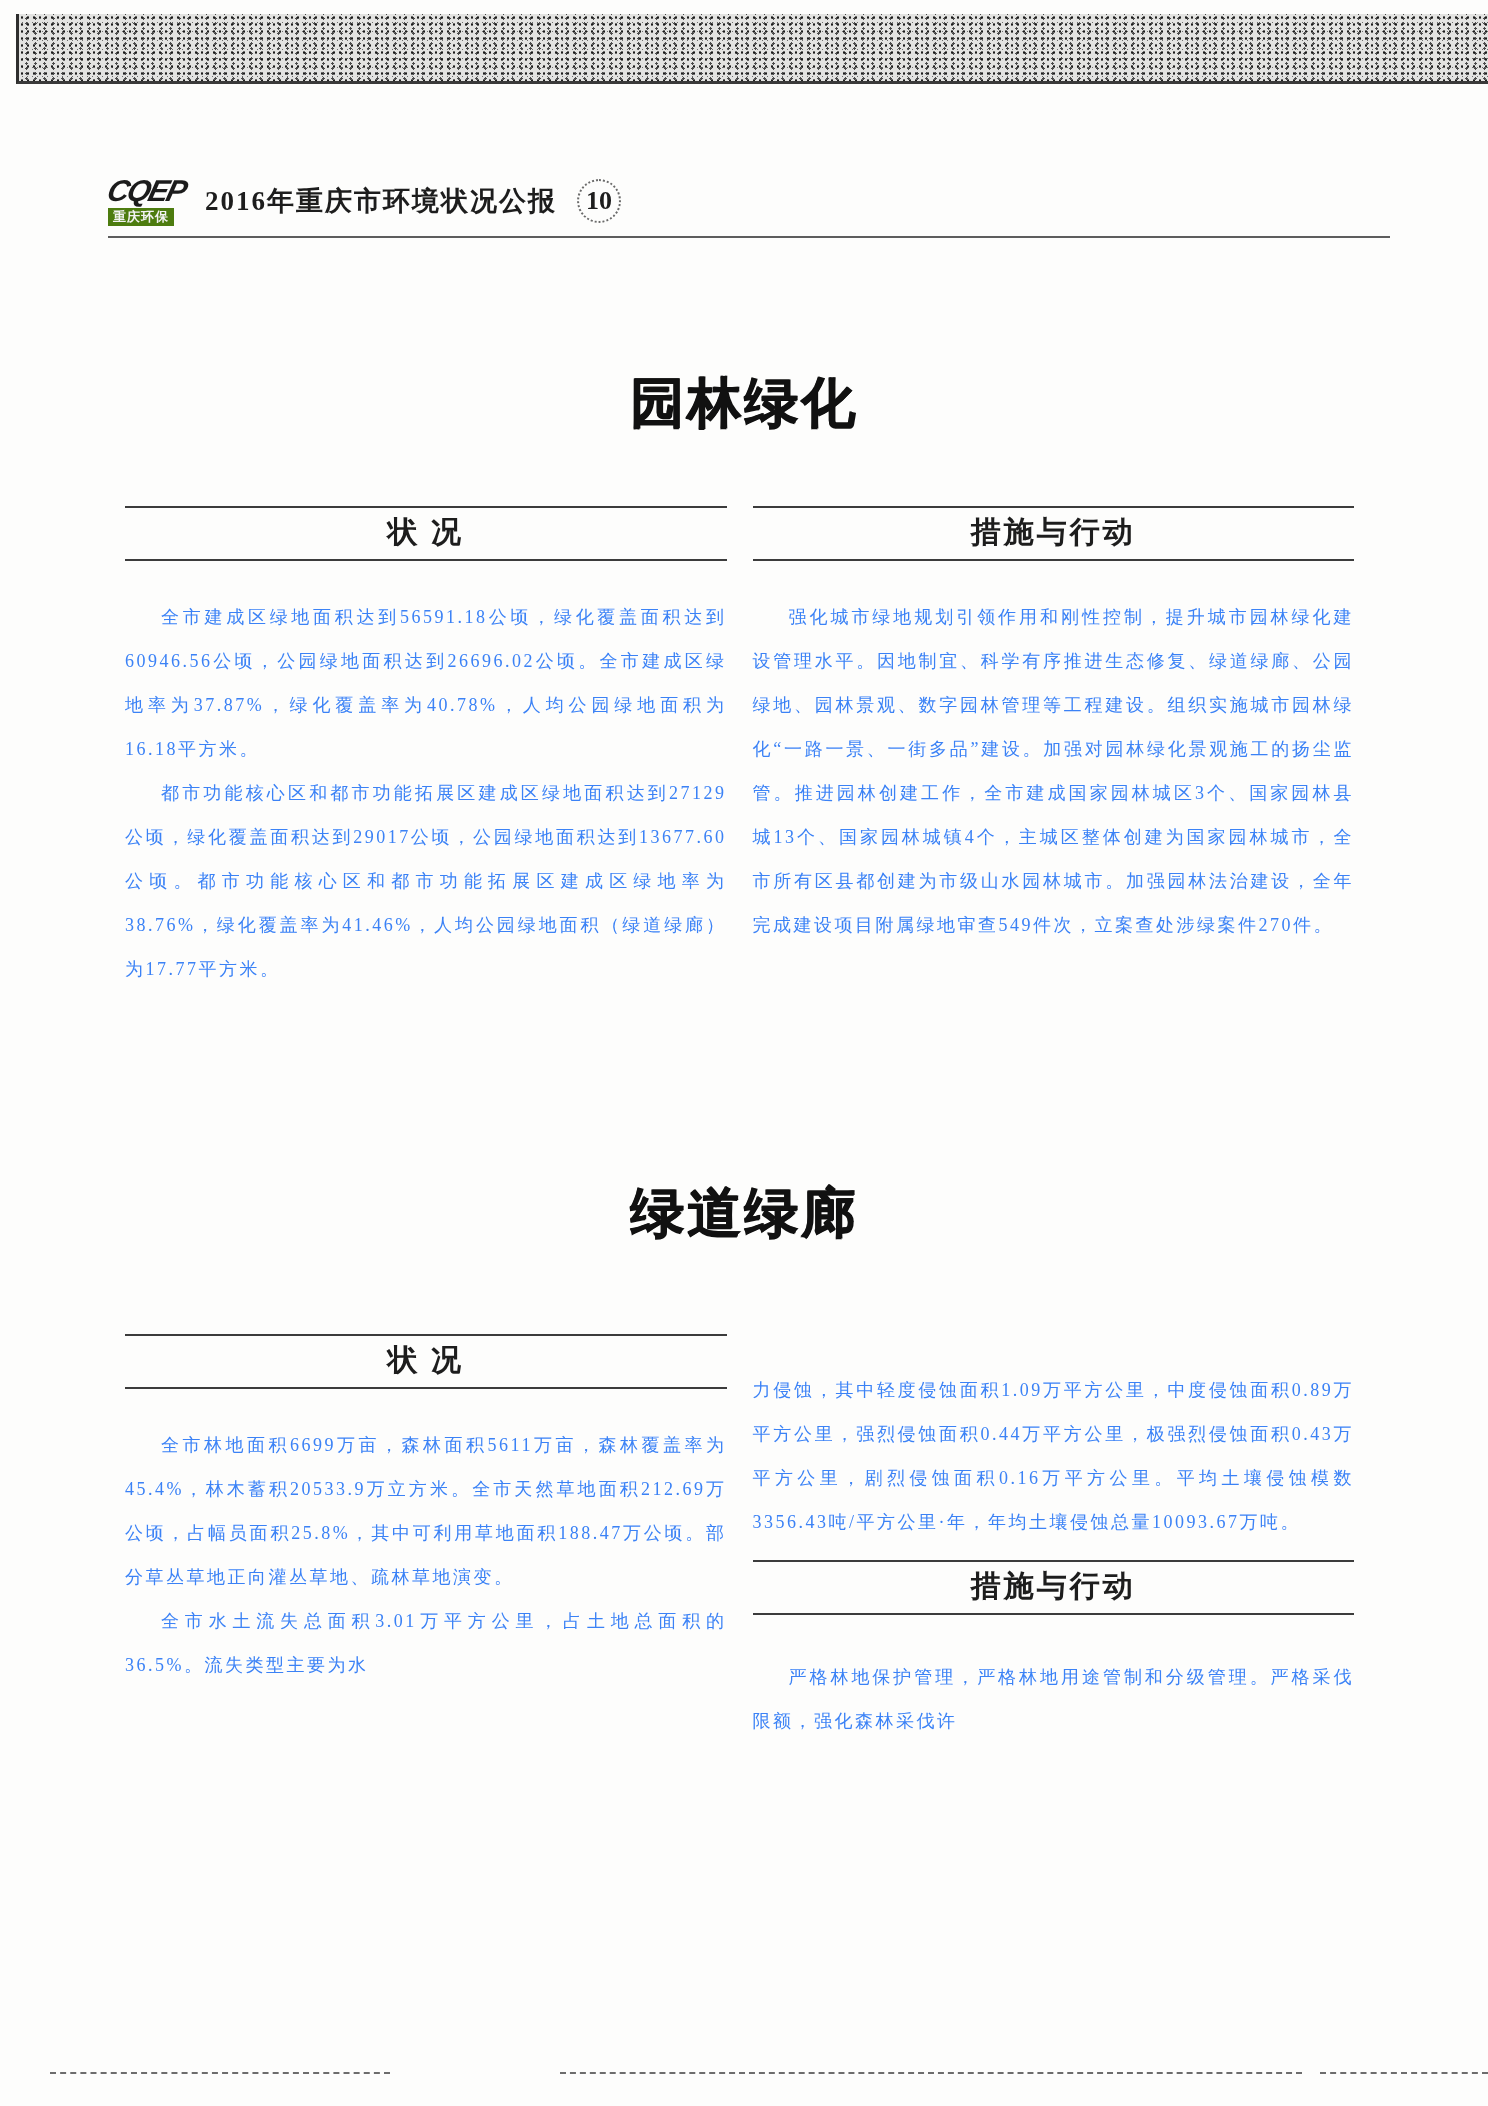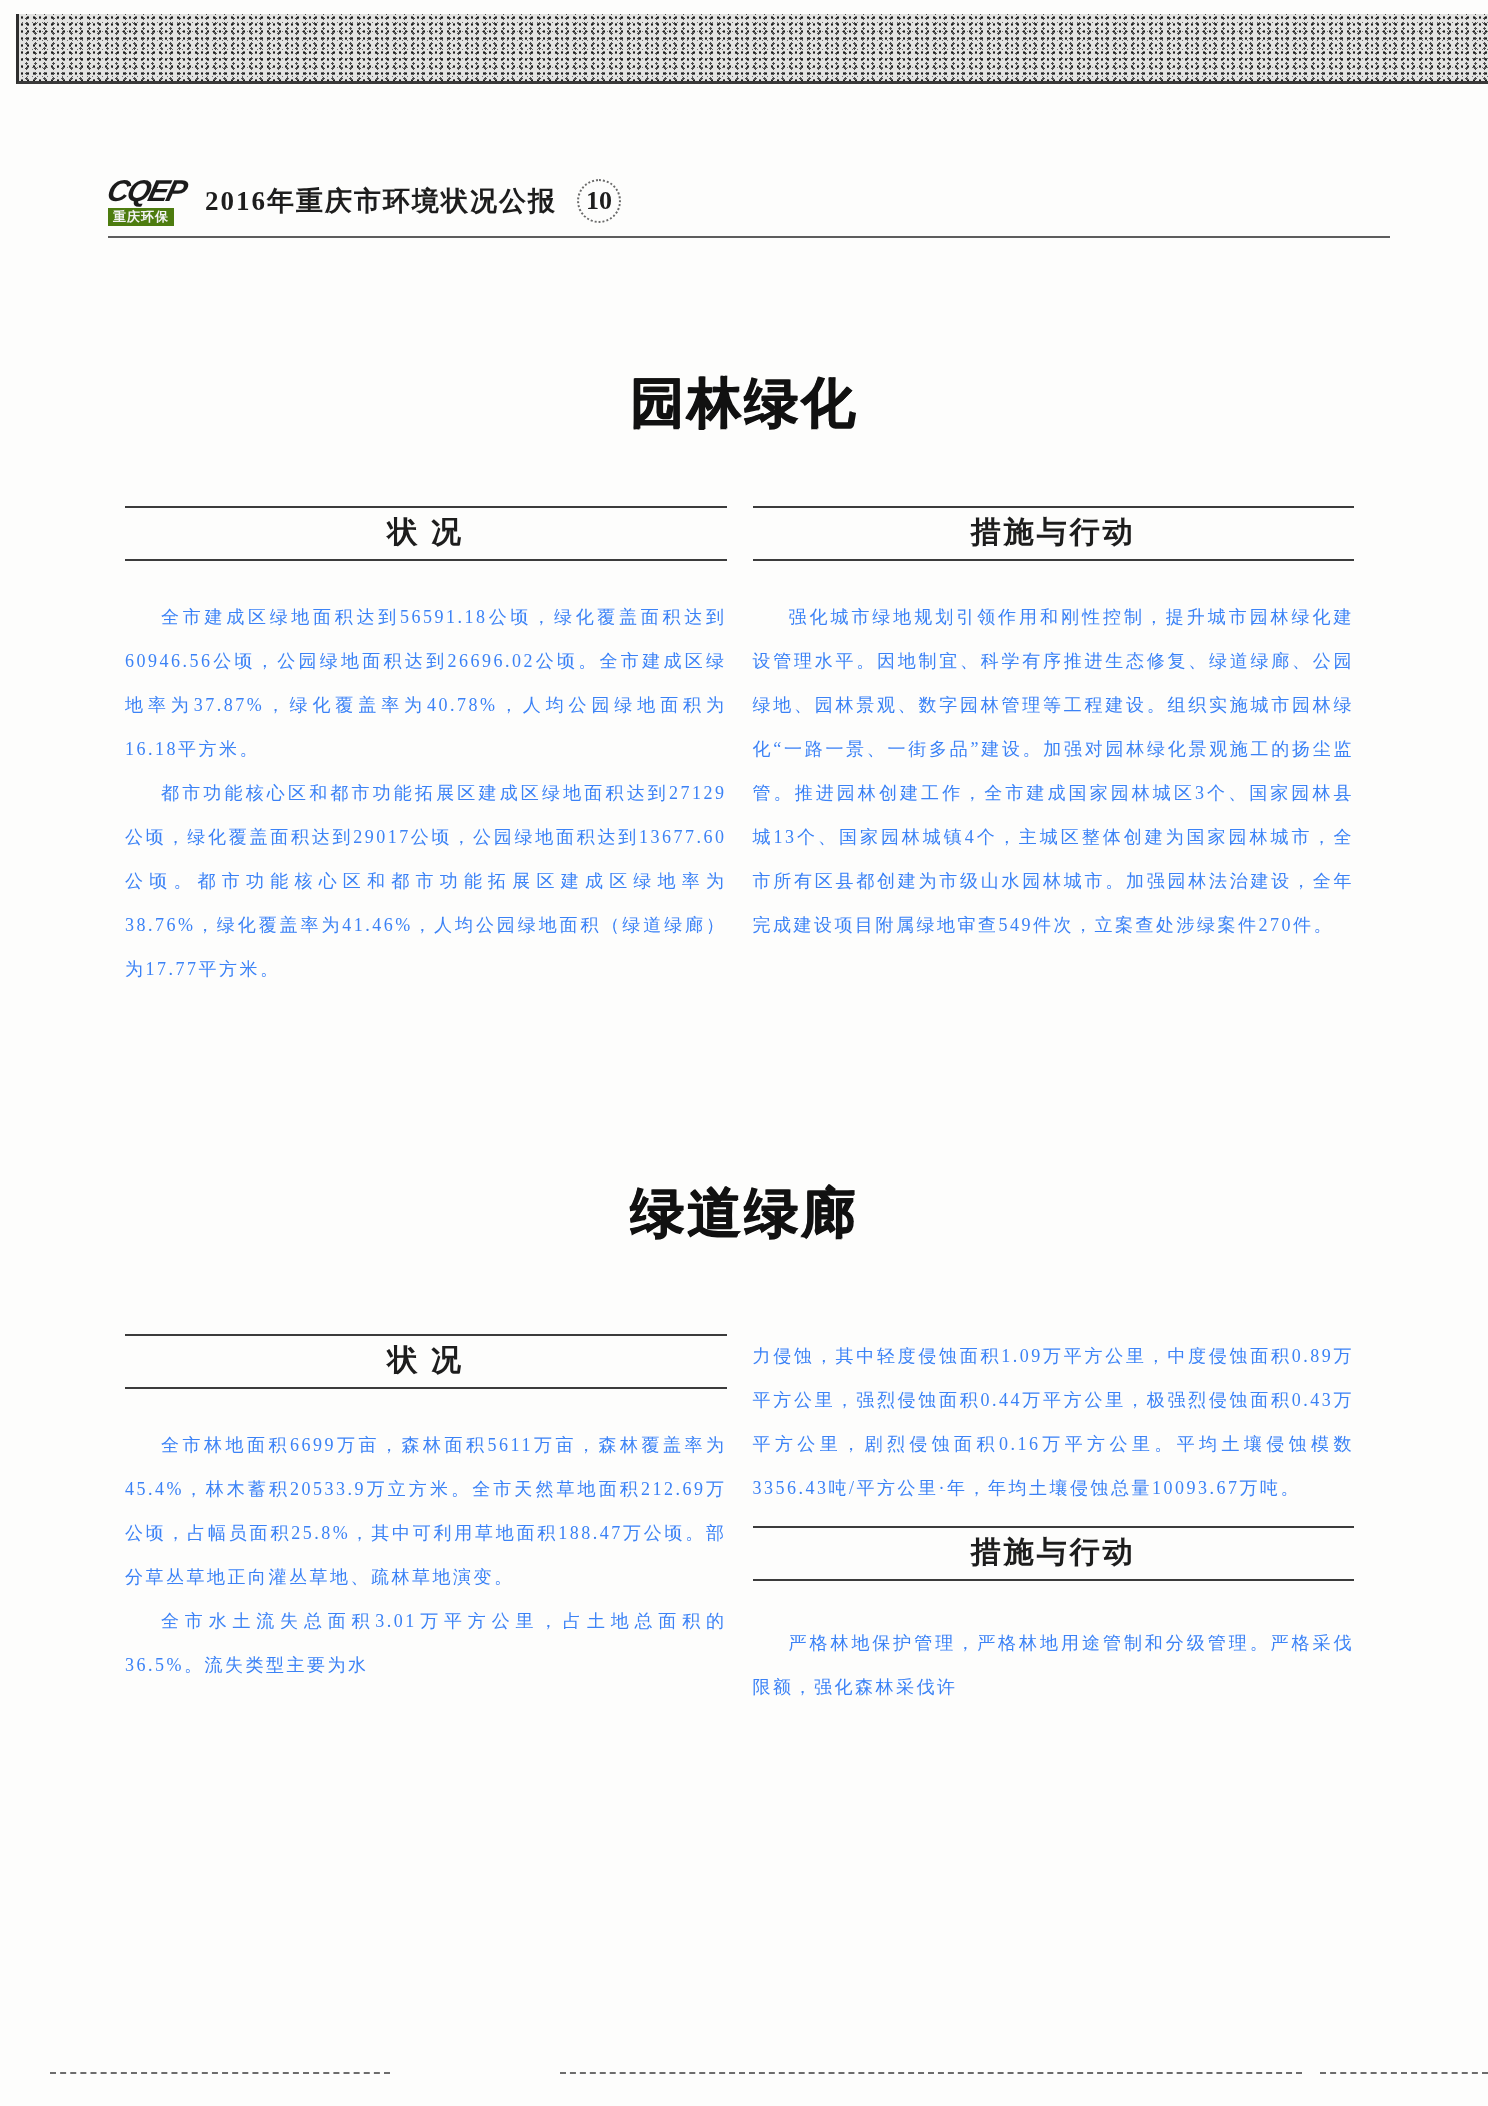--- a/index.html
+++ b/index.html
@@ -131,21 +131,21 @@
   }
 
   .body-text p {
     font-size: 18px;
     line-height: 44px;
     letter-spacing: 2.5px;
     text-align: justify;
     text-indent: 2em;
     color: #3b82f6;
   }
-  .body-text p.continuation { text-indent: 0; }
+  .body-text p.continuation { text-indent: 0; margin-top: 34px; }
 
   
   .bottom-line {
     position: absolute;
     top: 2072px;
     height: 0;
     border-top: 2px dashed #4a4a4a;
     opacity: 0.8;
   }
   .bottom-line.seg-1 { left: 50px;  width: 340px; }

